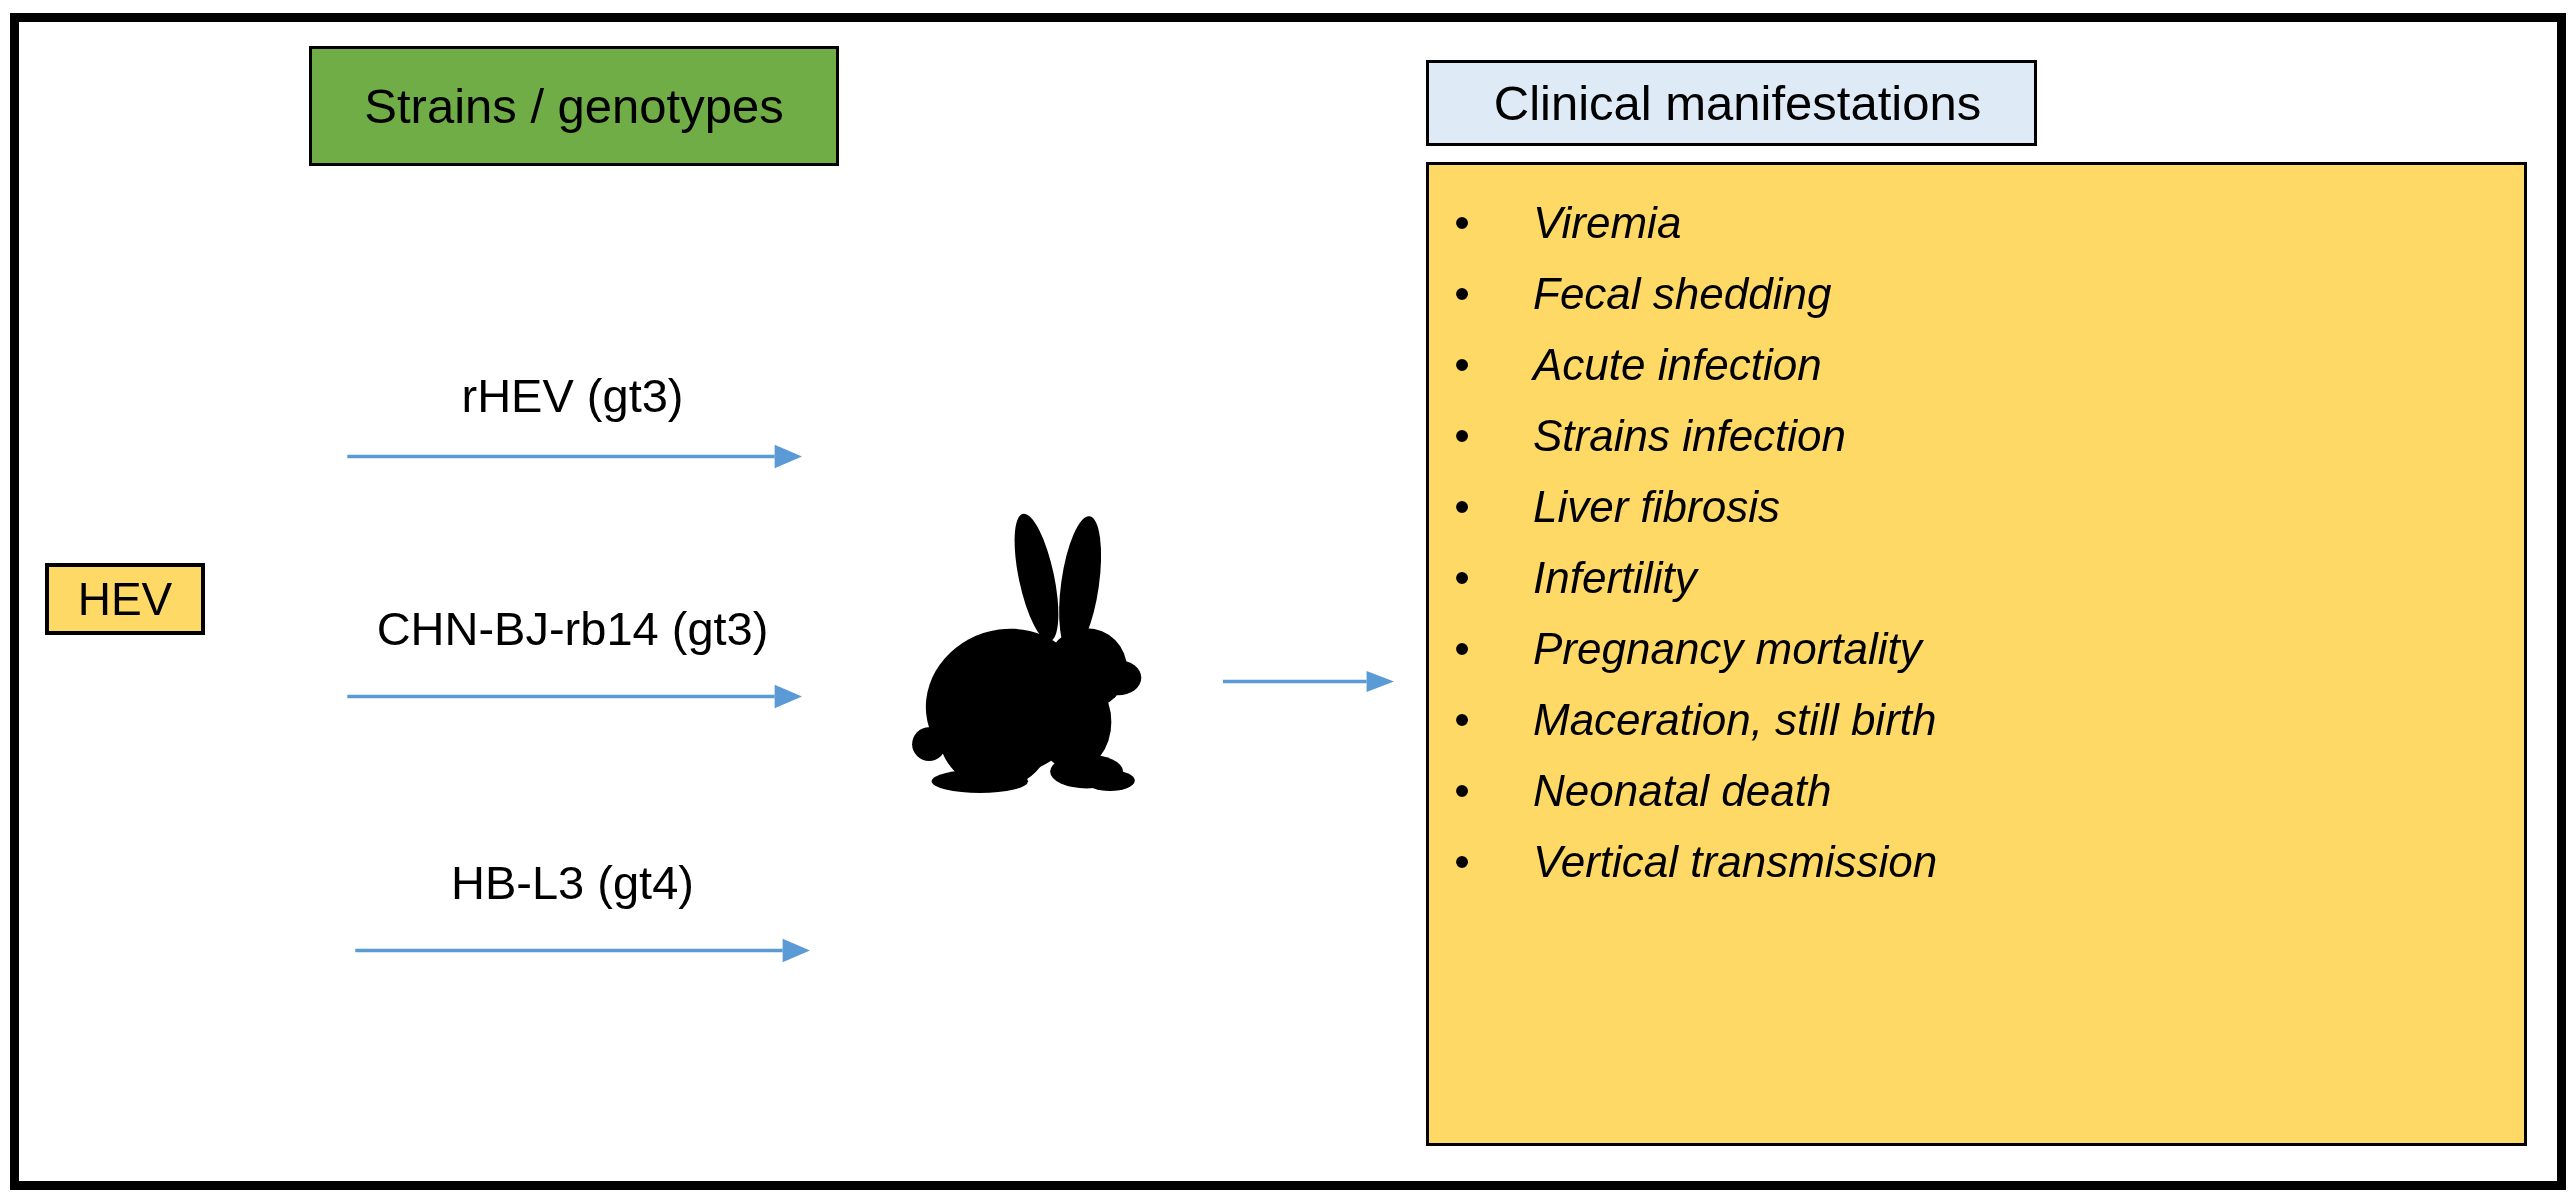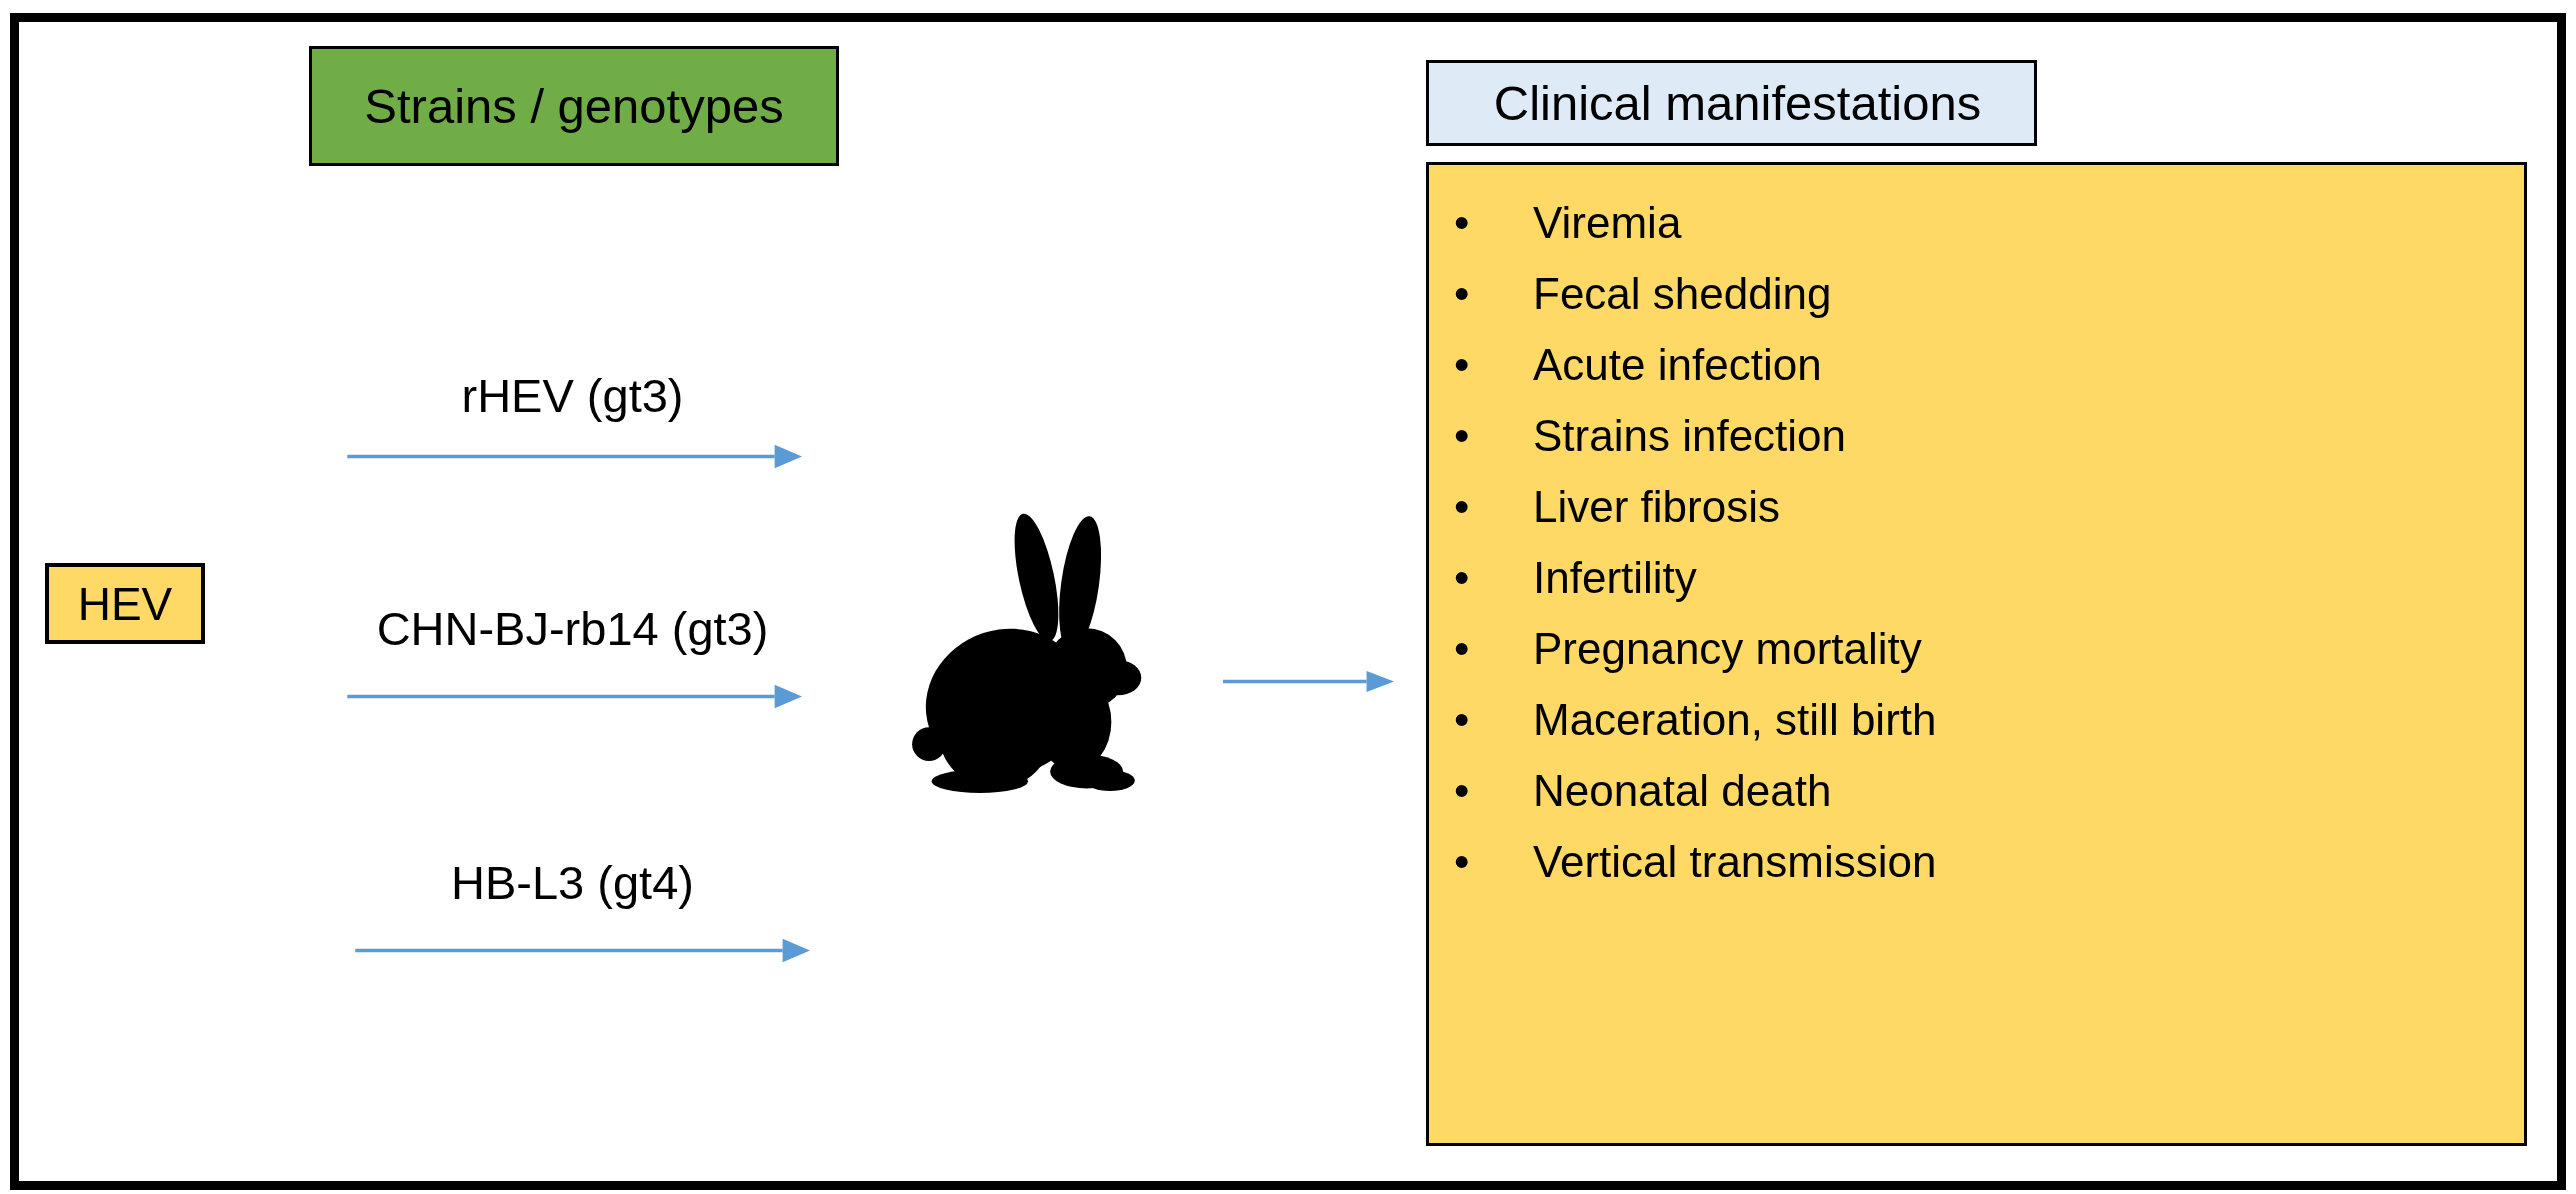--- a/index.html
+++ b/index.html
@@ -11,25 +11,25 @@
          border:9px solid #000;}
 
   .box{position:absolute;display:flex;align-items:center;justify-content:center;}
 
   .strains-header{left:309px;top:46px;width:530px;height:120px;
     background:#70AD47;border:3.9px solid #000;font-size:49px;}
 
   .clinical-header{left:1426px;top:60px;width:611px;height:86px;
     background:#DEEBF7;border:3.3px solid #000;font-size:49px;padding-left:12px;}
 
-  .hev-box{left:45px;top:563px;width:160px;height:81px;
+  .hev-box{left:45px;top:563px;width:160px;height:72px;
     background:#FFD966;border:4.6px solid #000;font-size:46px;}
 
   .manifest-box{position:absolute;left:1426px;top:162px;width:1101px;height:984px;
-    background:#FFD966;border:3.9px solid #000;}
+    background:#FFD966;border:3.9px solid #000;font-style:italic;}
   .manifest-box ul{margin:0;padding:22px 15.6px 0 0;list-style:none;}
   .manifest-box li{position:relative;padding-left:104px;
     font-size:44px;line-height:71px;}
   .manifest-box li::before{content:"\2022";position:absolute;left:25px;top:0;}
 
   .strain-label{position:absolute;left:325px;width:495px;text-align:center;
     font-size:47px;line-height:65px;white-space:nowrap;}
   .label-1{top:363px;}
   .label-2{top:596px;}
   .label-3{top:850px;}

